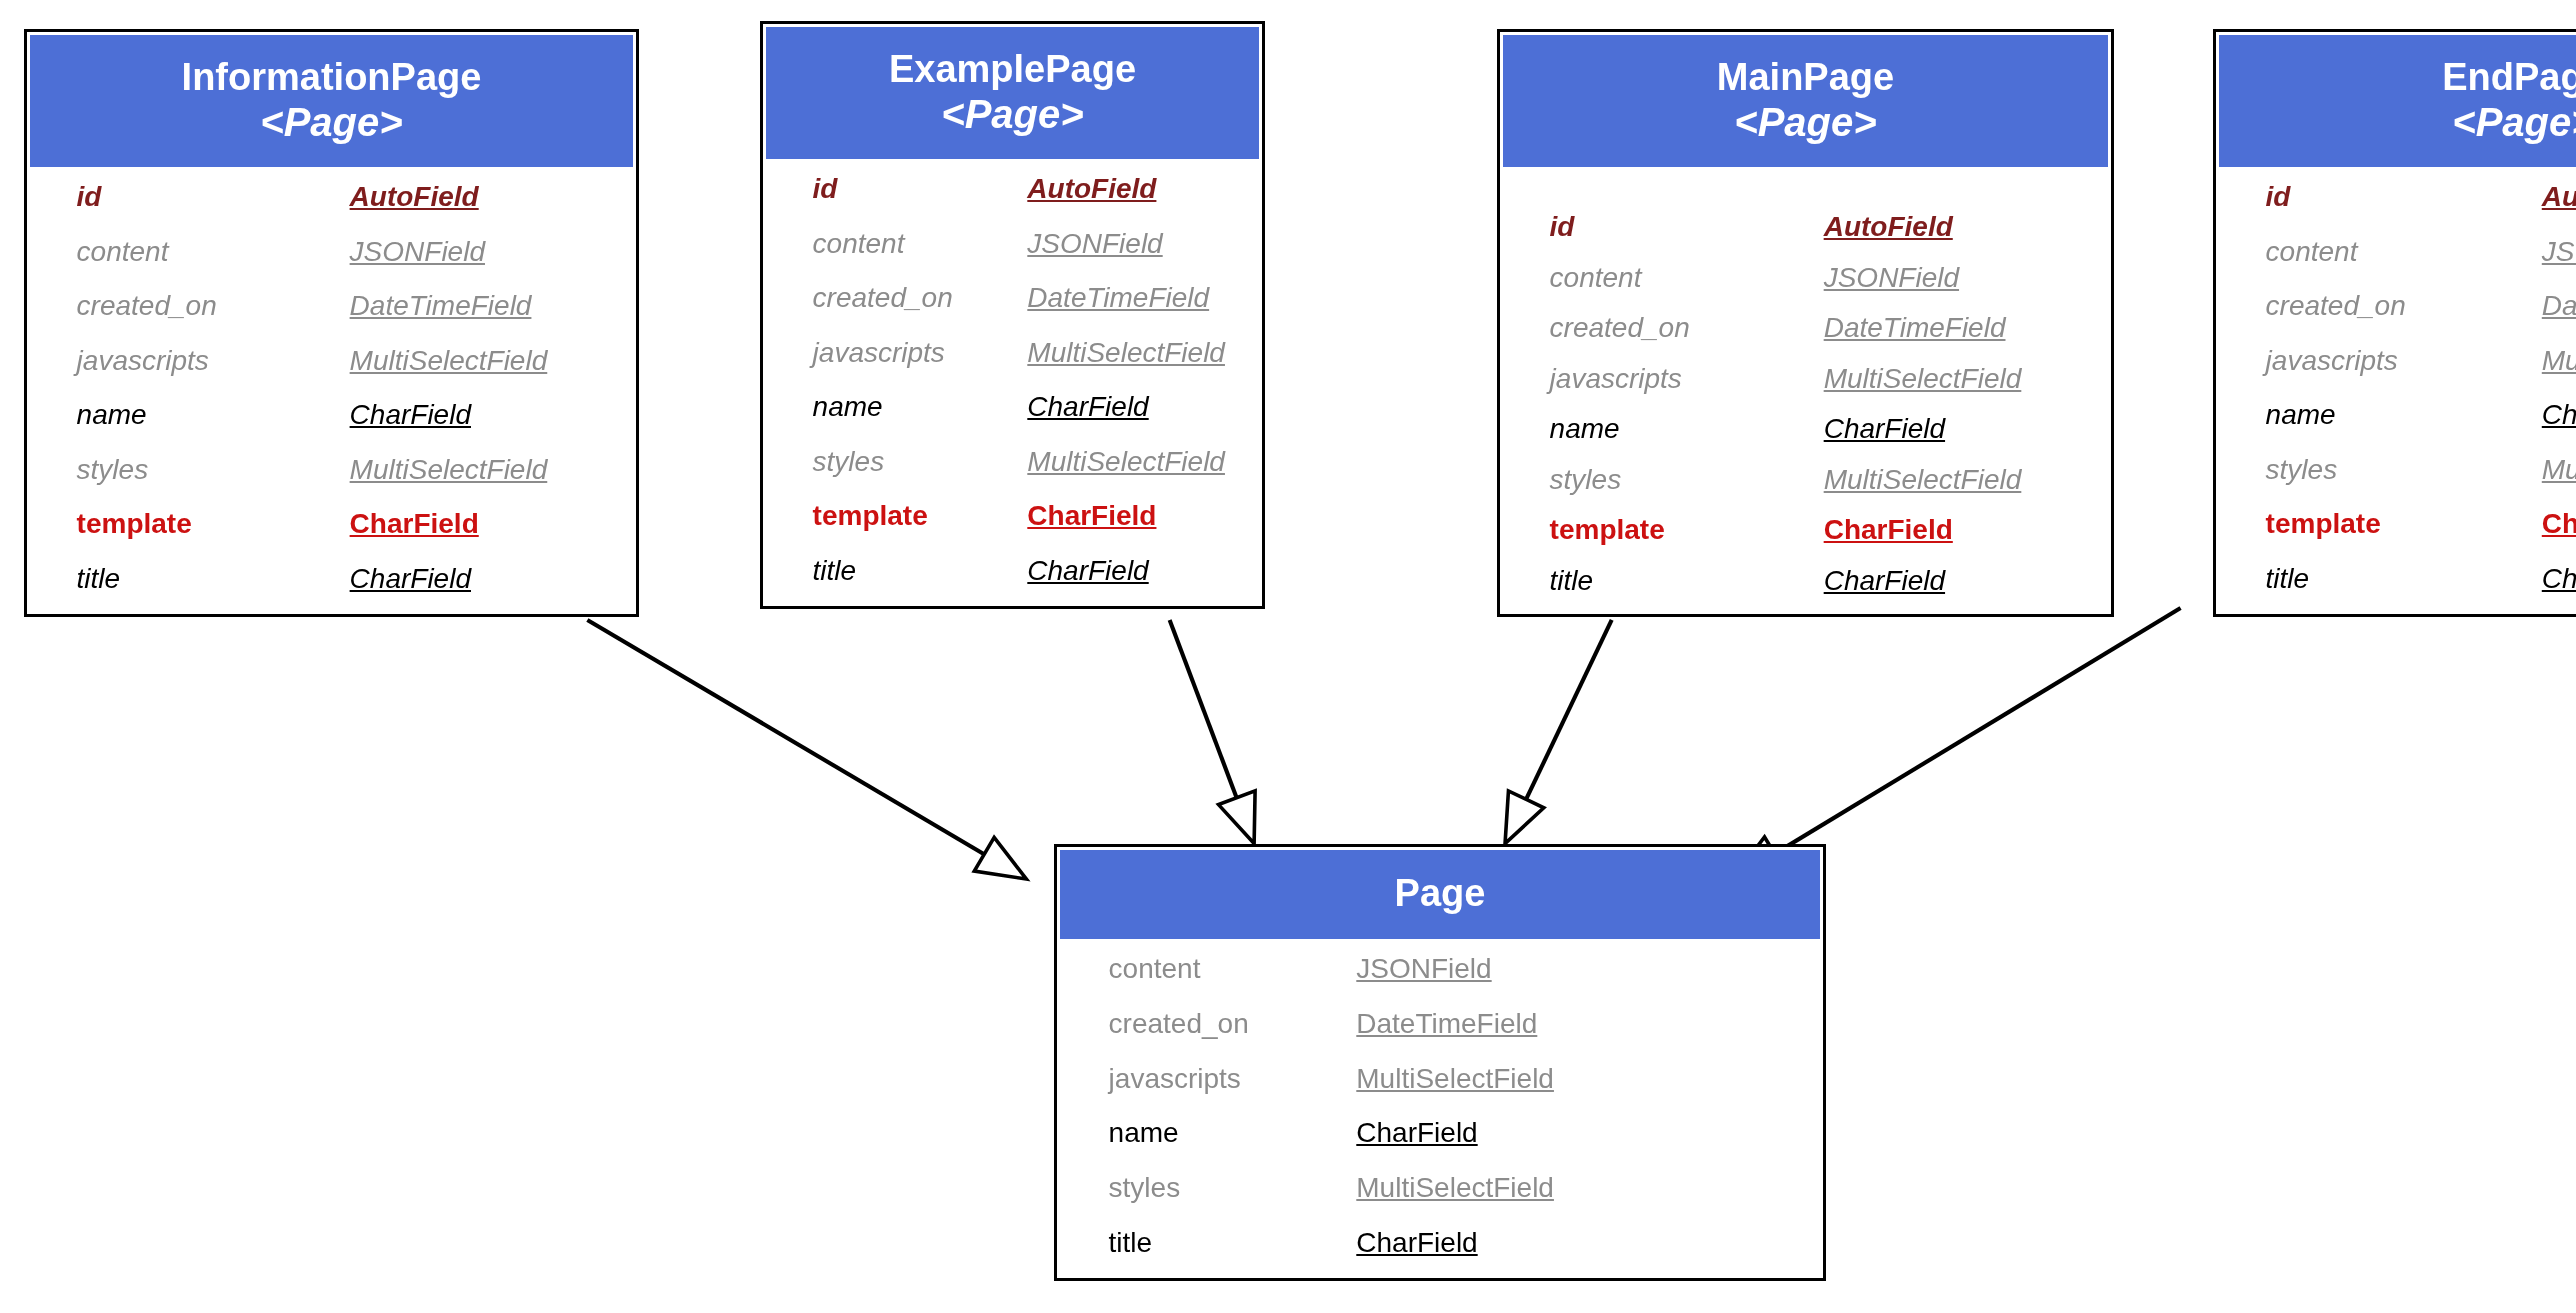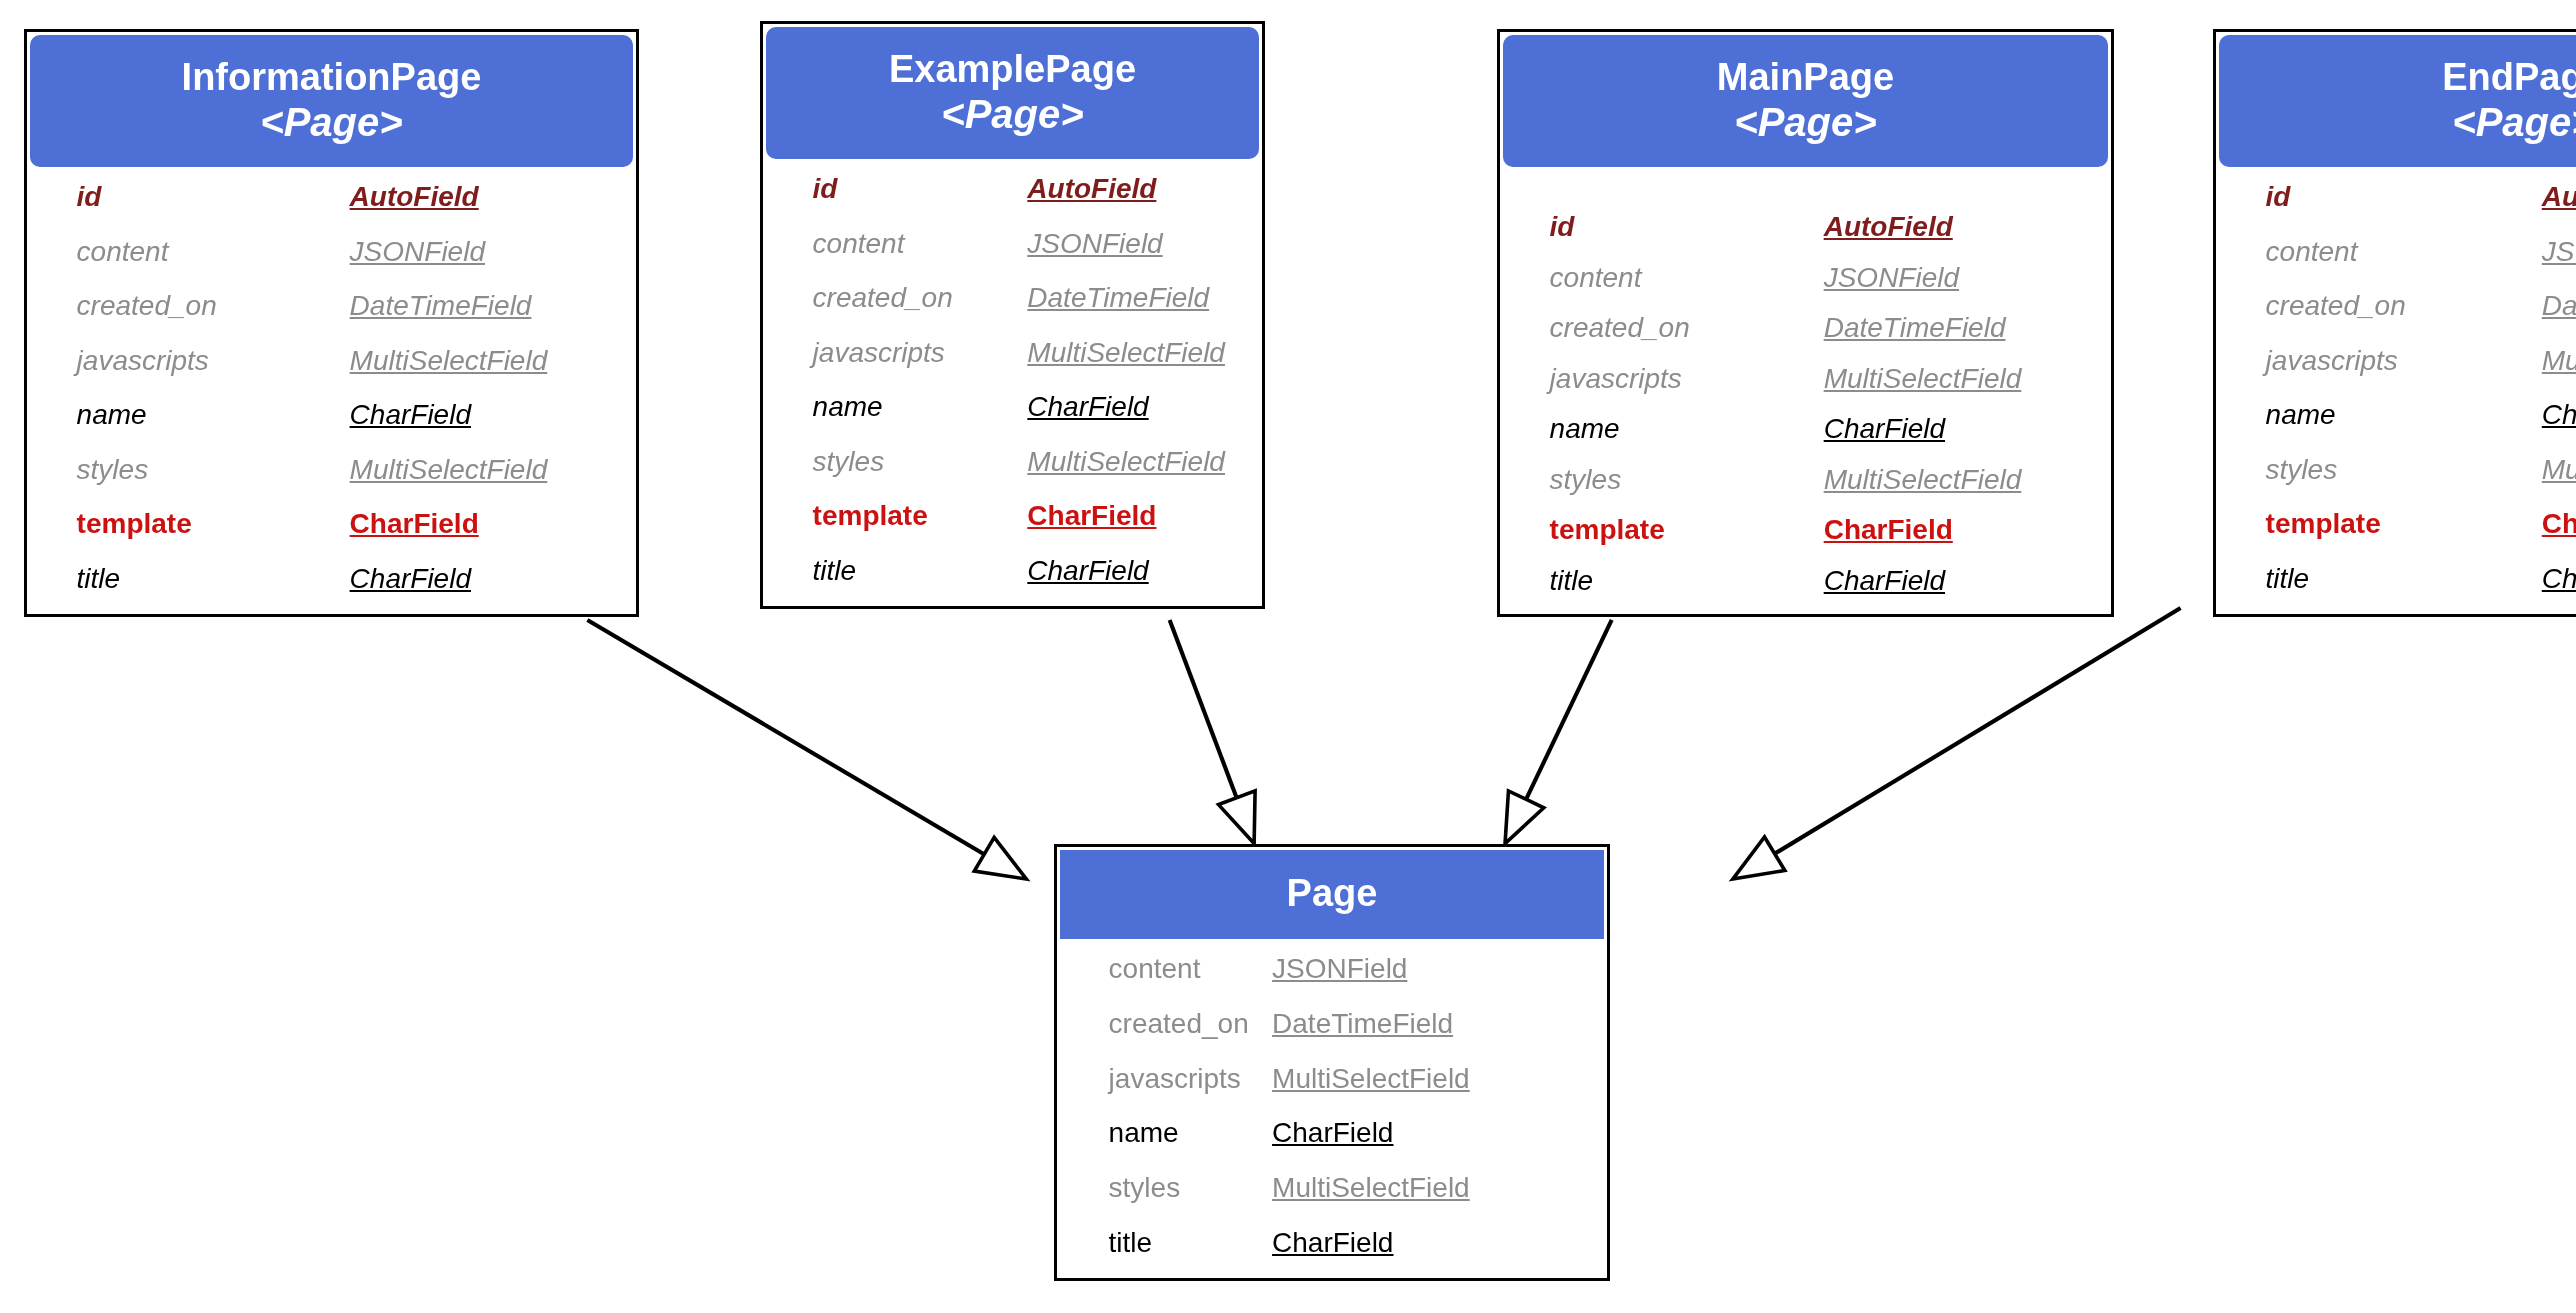--- a/index.html
+++ b/index.html
@@ -4,40 +4,40 @@
 <style>
   html,body{margin:0;padding:0;background:#fff;}
   .canvas{position:relative;width:2838px;height:1314px;background:#ffffff;
           font-family:"Liberation Sans",sans-serif;overflow:hidden;}
   .model-box{position:absolute;box-sizing:border-box;background:#fff;
              border:3.6px solid var(--border,#000);padding:2.6px;
              display:flex;flex-direction:column;}
   .model-header{background:var(--header_bg,#4d6fd6);color:var(--header_text,#fff);
                 display:flex;flex-direction:column;align-items:center;justify-content:center;
                 font-weight:bold;flex:0 0 auto;}
-  .derived .model-header{height:132px;border-radius:10px;}
+  .derived .model-header{height:132px;}
   .page-box .model-header{height:89px;}
   .model-name{font-size:38px;line-height:1.15;}
   .model-stereotype{font-size:40px;font-style:italic;line-height:1.15;}
   .fields{flex:1 1 auto;display:flex;flex-direction:column;padding:3.1px 0 5.2px 0;}
   .field-row{flex:1;display:flex;align-items:center;font-size:28px;white-space:nowrap;}
   .fname{width:53%;box-sizing:border-box;padding-left:47px;}
   .ftype{flex:1;text-decoration:underline;}
   .page-box .fname{width:39%;padding-left:49px;}
   .f-pk{color:#7f1d1d;font-weight:bold;font-style:italic;}
   .f-inh{color:var(--gray,#8c8c8c);font-style:italic;}
   .f-own{color:#000;font-style:italic;}
   .f-red{color:var(--red,#cc1111);font-weight:bold;}
   .p-gray{color:var(--gray,#8c8c8c);}
   .p-black{color:#000;}
   #box-information{left:24px;top:29px;width:615px;height:588px;}
   #box-example{left:760px;top:21px;width:505px;height:588px;justify-content:space-between;}
   #box-main{left:1497px;top:29px;width:617px;height:588px;gap:32px;}
   #box-end{left:2213px;top:29px;width:621px;height:588px;}
-  #box-page{left:1054px;top:844px;width:556px;height:437px;}
+  #box-page{left:1054px;top:844px;width:772px;height:437px;}
   .arrows{position:absolute;left:0;top:0;width:2838px;height:1314px;pointer-events:none;}
   .arrow-line{stroke:#000;stroke-width:8;fill:none;}
   .arrow-head{fill:#fff;stroke:#000;stroke-width:7;stroke-linejoin:miter;}
 </style>
 </head>
 <body>
 
 <div class="canvas">
 
   <svg class="arrows" viewBox="0 0 5508 2550">

